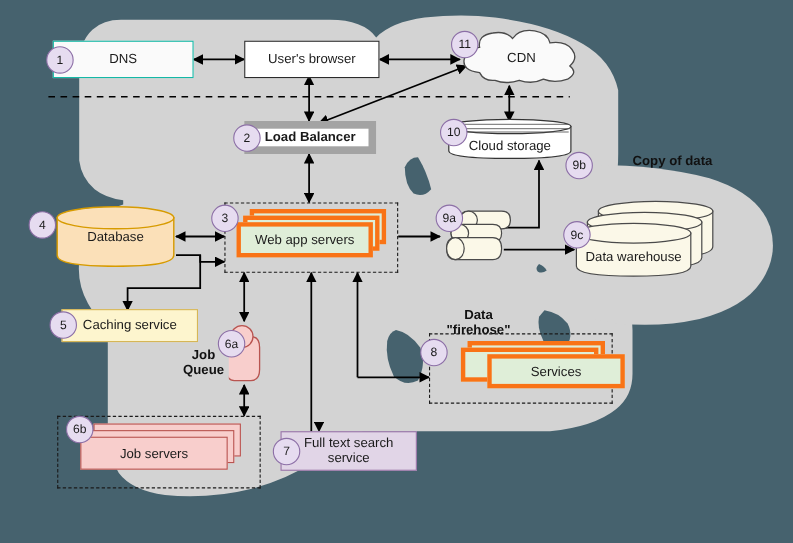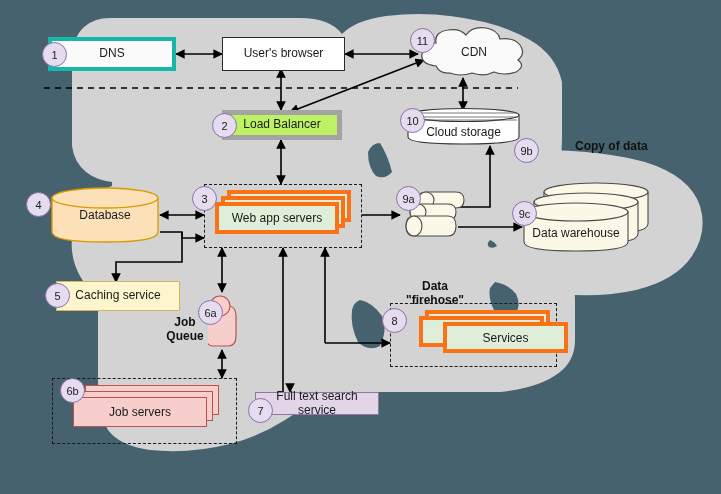--- a/index.html
+++ b/index.html
@@ -32,29 +32,30 @@
     justify-content: center;
     text-align: center;
     font-size: 12px;
     color: #1a1a1a;
     line-height: 1.15;
   }
 
   
   .box-plain {
     background: #fafafa;
-    border: 4px solid #14b8a6;
+    border: 1px solid #14b8a6;
   }
   .box-white {
     background: #ffffff;
     border: 1px solid #2b2b2b;
   }
   .box-blue {
-    background: #bef264;
-    border: 5px solid #a3a3a3;
+    background: #ffffff;
+    border: 7px solid #a3a3a3;
+    font-weight: bold;
   }
   .box-yellow {
     background: #fdf5ce;
     border: 1px solid #d6b656;
   }
   .box-purple {
     background: #e1d5e7;
     border: 1px solid #9673a6;
   }
 
@@ -372,21 +373,21 @@
       <div class="card card-red" style="left:33px; top:7px; width:134px; height:30px;"></div>
       <div class="card card-red" style="left:27px; top:13px; width:134px; height:30px;"></div>
       <div class="card card-red" style="left:21px; top:19px; width:134px; height:30px;">
         <span>Job servers</span>
       </div>
     </div>
     <div class="badge" style="left:60px; top:378px;">
       <span class="small">6b</span>
     </div>
 
-    <div class="node box-purple" style="left:255px; top:392px; width:124px; height:23px; flex-direction:column;">
+    <div class="node box-purple" style="left:255px; top:392px; width:124px; height:36px; flex-direction:column;">
       <span>Full text search</span>
       <span>service</span>
     </div>
     <div class="badge" style="left:248px; top:398px;">
       <span>7</span>
     </div>
 
     <div class="group-dashed" style="left:390px; top:303px; width:167px; height:64px;"></div>
     <div class="stack" style="left:390px; top:303px; width:167px; height:64px;">
       <div class="card card-green" style="left:35px; top:7px; width:125px; height:31px;"></div>

